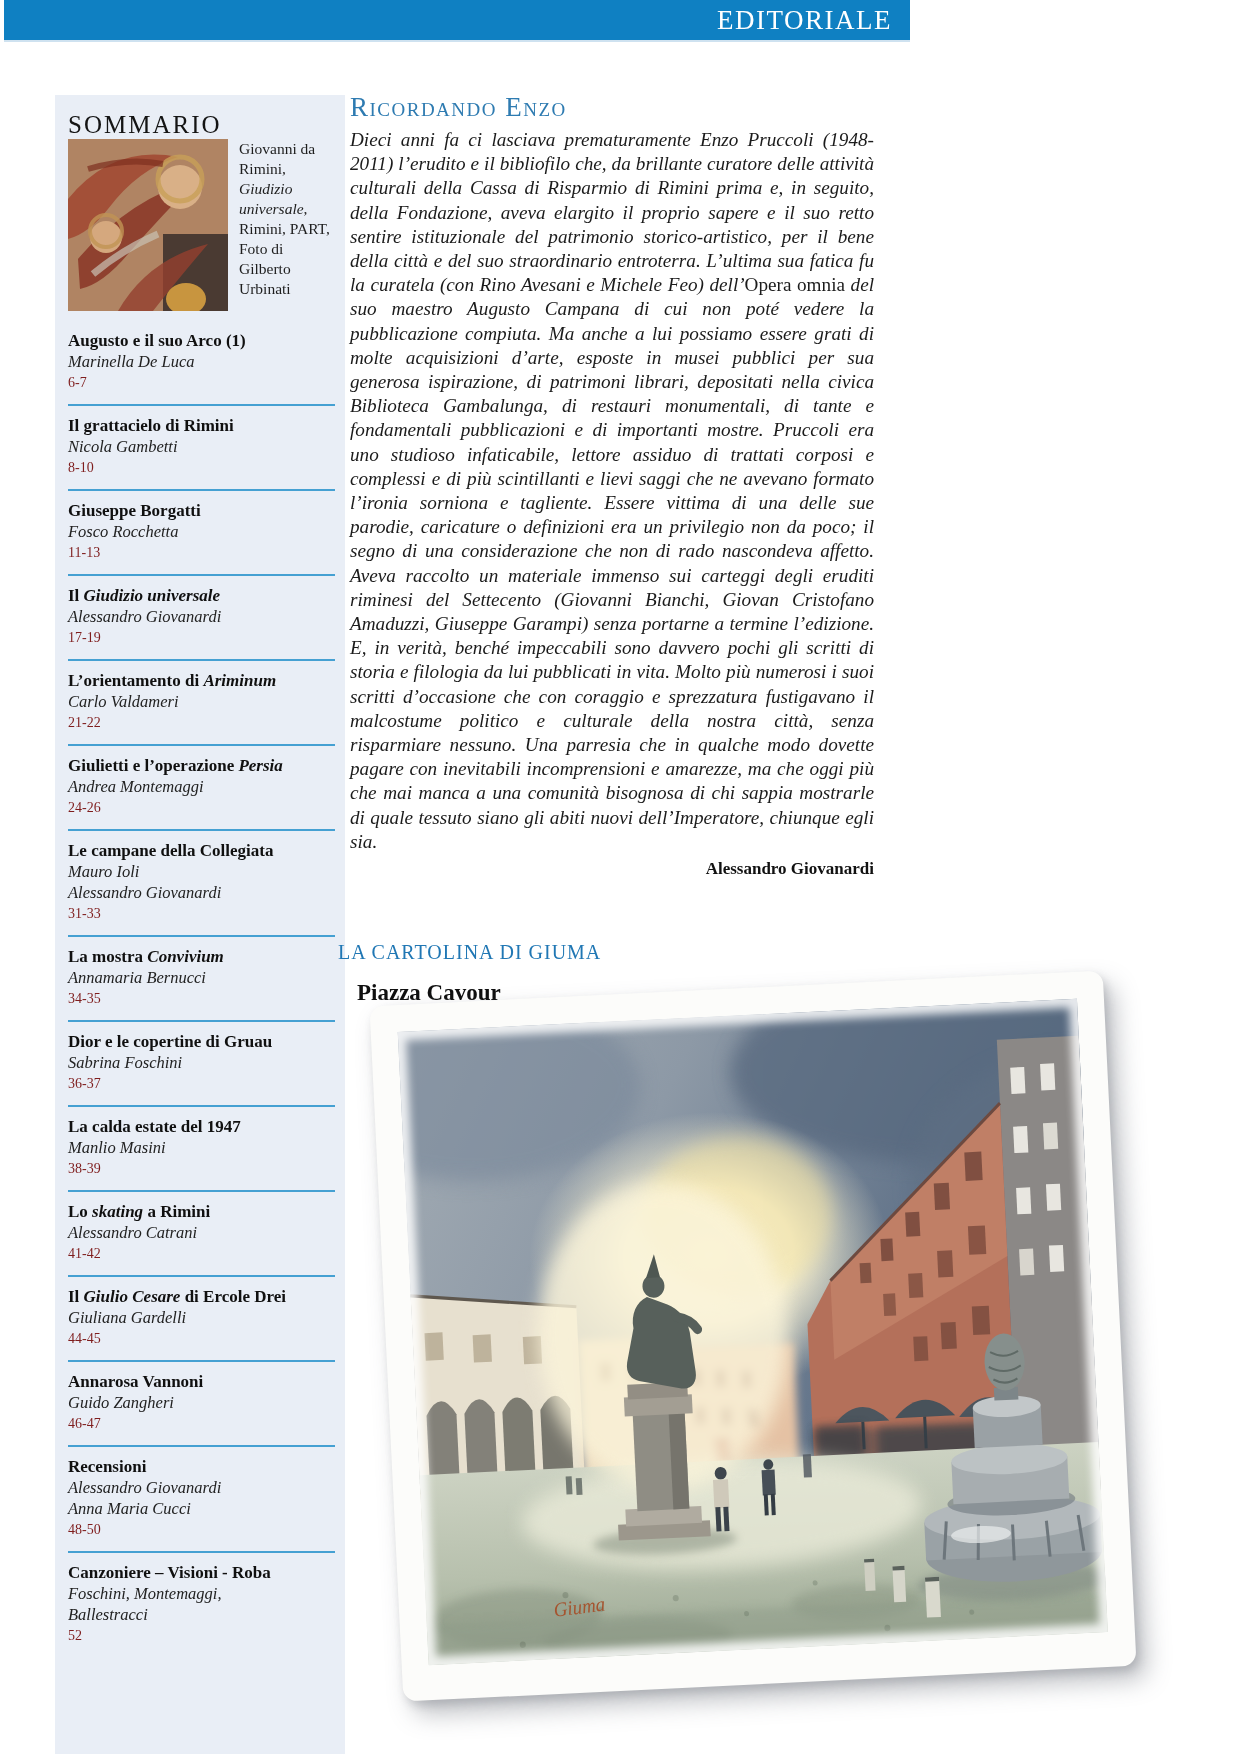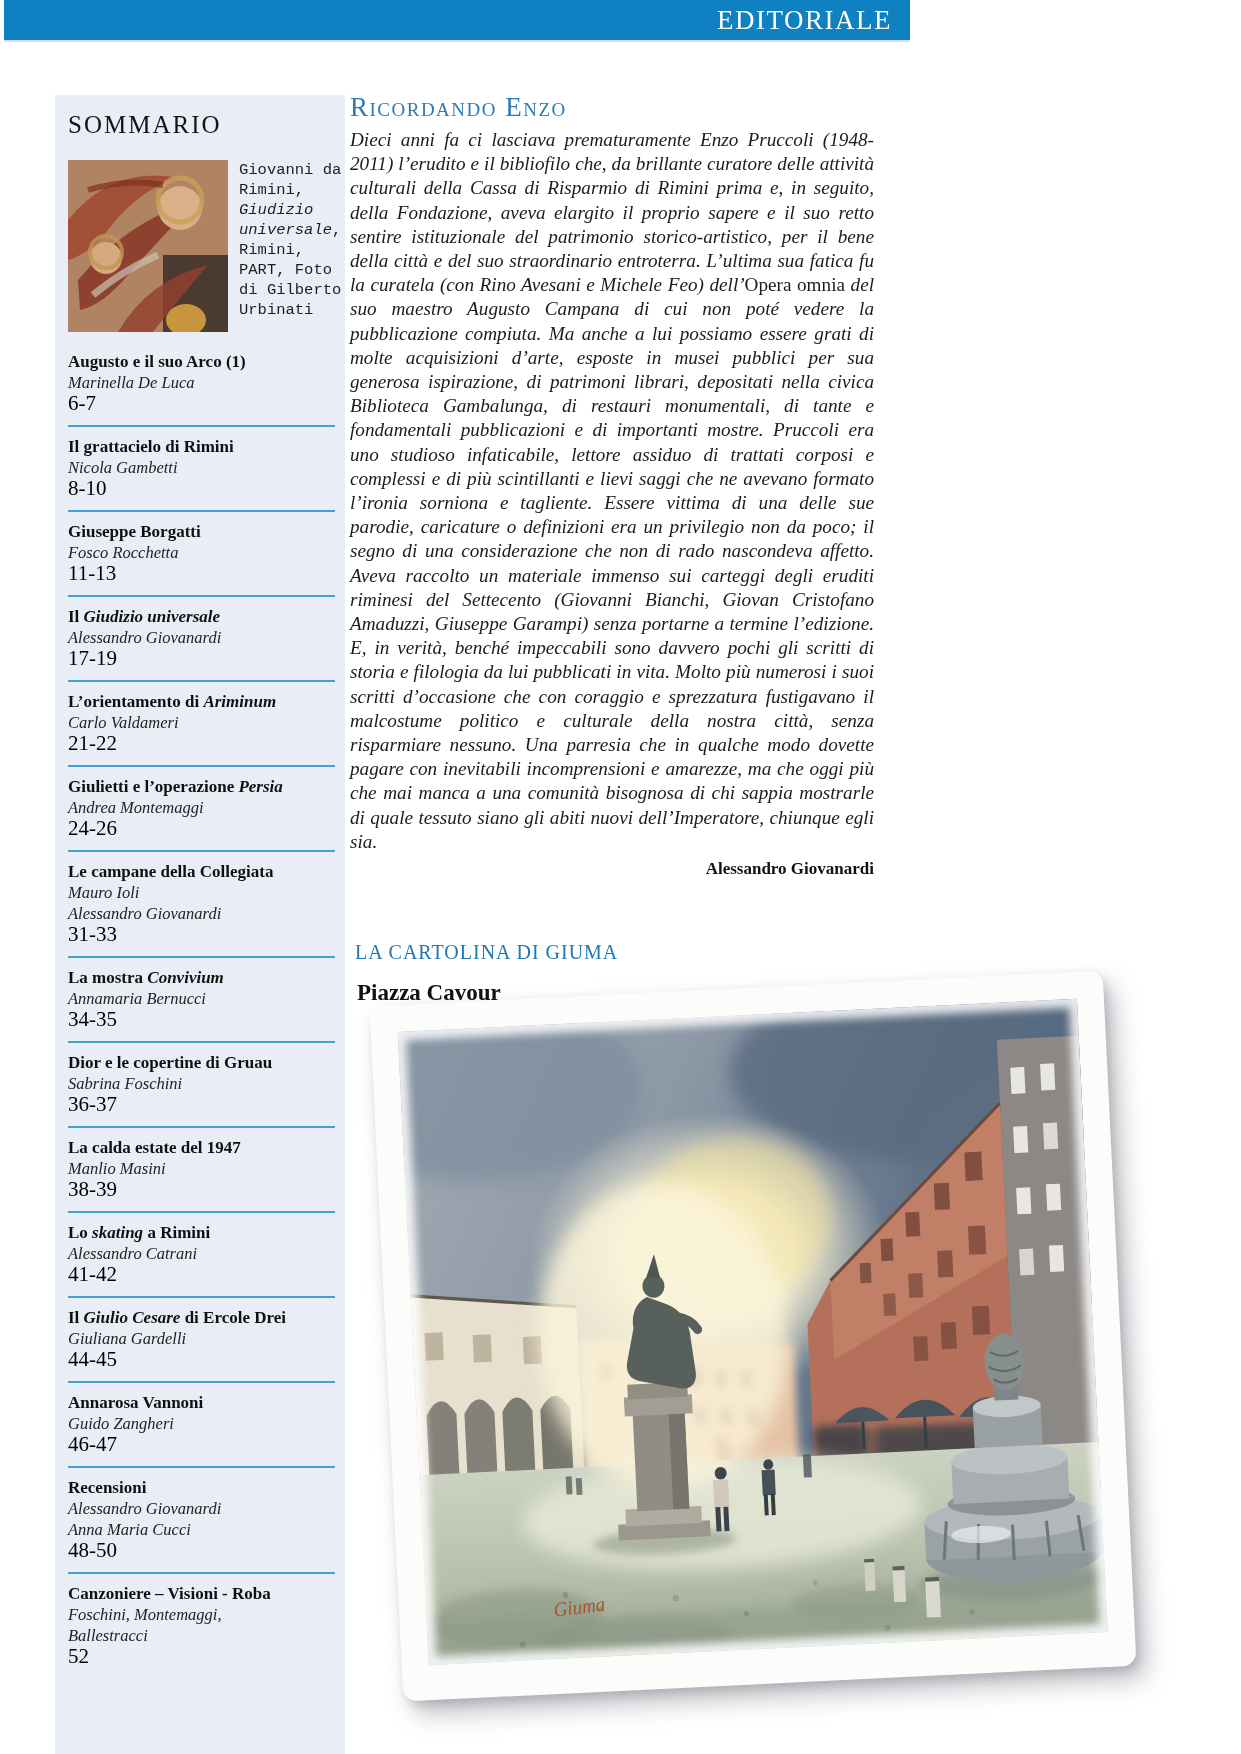--- a/index.html
+++ b/index.html
@@ -9,40 +9,40 @@
   
   .hdr-bar{position:absolute;left:4px;top:0;width:906px;height:42px;background:#0f80c2;
            border-bottom:2px solid #cfe2f0;box-sizing:border-box;
            display:flex;align-items:center;justify-content:flex-end;padding-right:18px;}
   .hdr-bar .hdr-title{color:#ffffff;font-size:27px;letter-spacing:1.5px;line-height:1;}
 
   
   .sidebar{position:absolute;left:55px;top:95px;width:290px;height:1659px;background:#e9eef6;
            box-sizing:border-box;padding:16px 10px 0 13px;}
   .sommario{font-size:25px;letter-spacing:2px;color:#141414;font-weight:500;font-family:Liberation Serif, serif;}
-  .cover-row{display:flex;margin-top:21px;margin-bottom:10px;font-family:Liberation Mono, monospace;}
+  .cover-row{display:flex;margin-top:0;margin-bottom:10px;}
   .cover-img{width:160px;height:172px;flex:0 0 auto;overflow:hidden;}
   .cover-cap{margin-left:11px;font-size:15.5px;line-height:20px;color:#1e1e1e;}
   .it{font-style:italic;}
   .toc-entry{padding:9px 0 11px 0;border-bottom:2px solid #45a0d2;}
   .toc-entry:last-child{border-bottom:none;}
   .toc-title{font-weight:bold;font-size:17px;line-height:21px;color:#101010;white-space:nowrap;}
   .toc-authors{font-style:italic;font-size:16.5px;line-height:21px;color:#222;}
-  .toc-pages{font-size:21px;line-height:21px;color:#000000;}
+  .toc-pages{font-size:14px;line-height:21px;color:#7f1d1d;}
 
   
   .ed-title{position:absolute;left:350px;top:92px;width:524px;
             font-variant:small-caps;font-size:27px;letter-spacing:1.5px;color:#2e7bb1;}
   .ed-body{position:absolute;left:350px;top:128px;width:524px;
            font-style:italic;font-size:19.2px;line-height:24.2px;text-align:justify;color:#1b1b1b;}
   .ed-body .upright{font-style:normal;}
   .ed-sign{margin-top:3px;text-align:right;font-style:normal;font-weight:bold;font-size:17px;color:#111;}
 
   
-  .cart-head{position:absolute;left:355px;top:941px;font-size:20px;letter-spacing:1px;color:#2077b4;}
+  .cart-head{position:absolute;left:338px;top:941px;font-size:20px;letter-spacing:1px;color:#2077b4;}
   .cart-sub{position:absolute;left:357px;top:980px;font-size:23px;font-weight:bold;color:#101010;}
 
   .postcard{position:absolute;left:386px;top:988px;width:734px;height:696px;
             background:#fcfcfa;border-radius:14px;
             transform:rotate(-2.8deg);
             box-shadow:10px 14px 24px rgba(90,95,105,.38), 3px 5px 8px rgba(90,95,105,.22);
             box-sizing:border-box;padding:27px 27px 35px 27px;}
   .postcard svg{display:block;width:100%;height:100%;}
 </style>
 </head>

